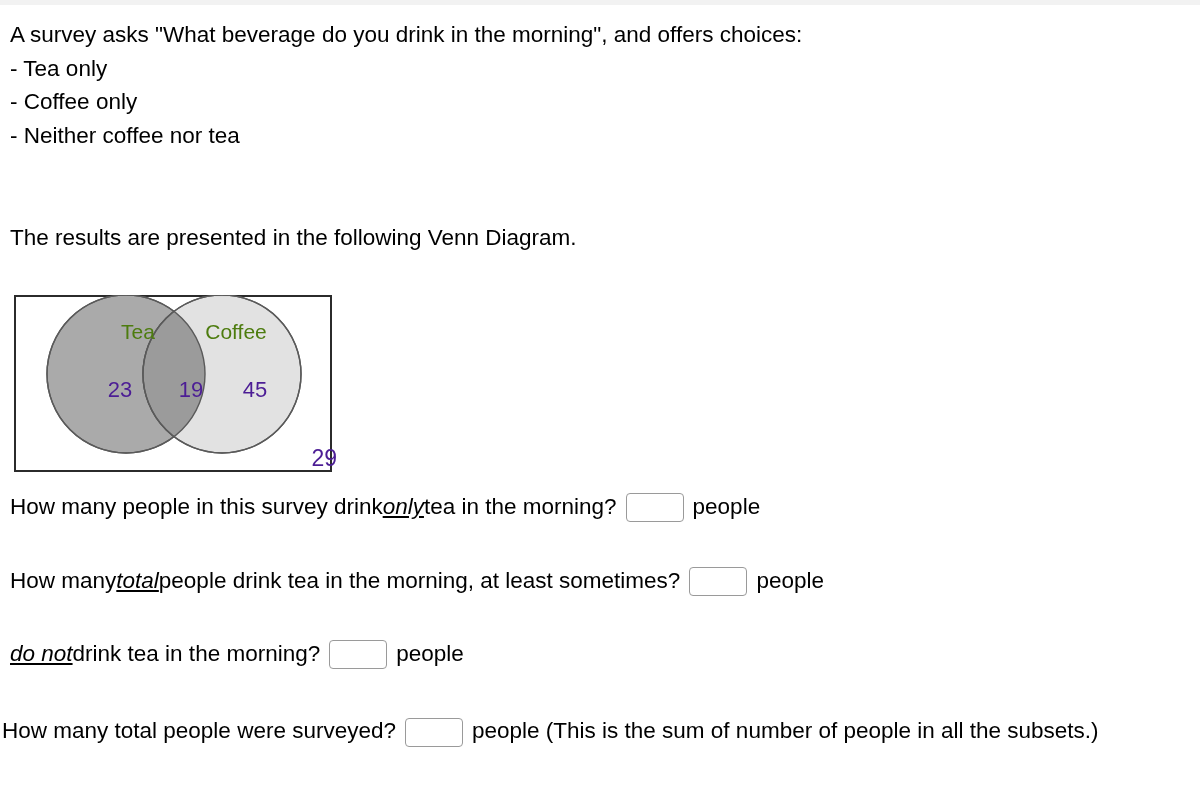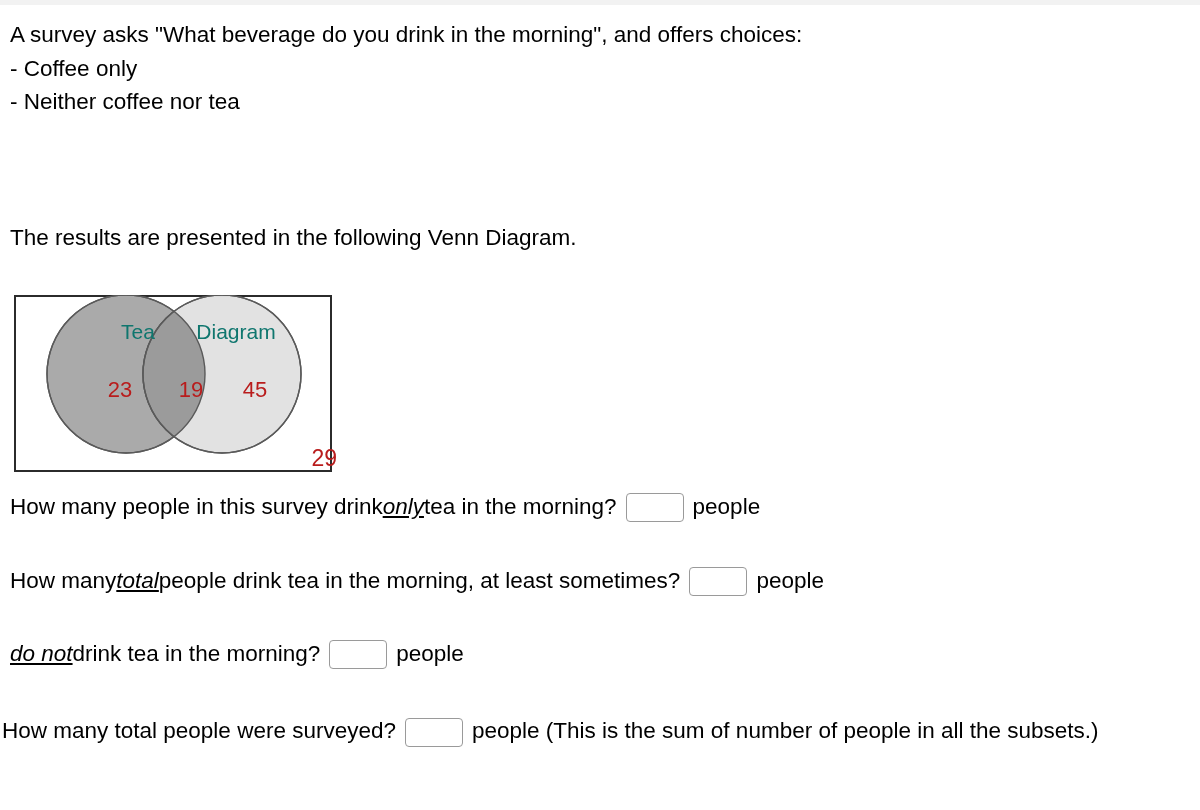--- a/index.html
+++ b/index.html
@@ -77,28 +77,28 @@
     left: 0;
     top: 5px;
     width: 318px;
     height: 177px;
     display: block;
   }
   .venn-label {
     position: absolute;
     font-size: 21px;
     line-height: 21px;
-    color: #0f766e;
+    color: #4d7c0f;
     white-space: nowrap;
   }
   .venn-num {
     position: absolute;
     font-size: 22px;
     line-height: 22px;
-    color: #b91c1c;
+    color: #4c1d95;
     white-space: nowrap;
   }
   #venn-label-tea  { left: 92px;  top: 31px; width: 64px; text-align: center; }
   #venn-label-coffee { left: 173px; top: 31px; width: 98px; text-align: center; }
   #venn-num-tea-only { left: 78px;  top: 89px; width: 56px; text-align: center; }
   #venn-num-both     { left: 152px; top: 89px; width: 50px; text-align: center; }
   #venn-num-coffee-only { left: 213px; top: 89px; width: 56px; text-align: center; }
   #venn-num-neither  { left: 273px; top: 157px; width: 50px; text-align: right; font-size: 23px; }
 
   
@@ -146,20 +146,21 @@
 </style>
 </head>
 <body>
 
 <div class="top-strip"></div>
 
 <div class="page">
 
   <div class="intro">
     <div>A survey asks "What beverage do you drink in the morning", and offers choices:</div>
+    <div>- Tea only</div>
     <div>- Coffee only</div>
     <div>- Neither coffee nor tea</div>
   </div>
 
   <div class="results">
     <div>The results are presented in the following Venn Diagram.</div>
   </div>
 
   <div class="venn-wrap">
     <div class="venn-universe"></div>
@@ -176,21 +177,21 @@
 
       <g clip-path="url(#clip-tea)">
         <circle cx="208" cy="79" r="79" fill="#9b9b9b" stroke="#5a5a5a" stroke-width="1.4"></circle>
       </g>
 
       <circle cx="112" cy="79" r="79" fill="none" stroke="#5a5a5a" stroke-width="1.4"></circle>
       <circle cx="208" cy="79" r="79" fill="none" stroke="#5a5a5a" stroke-width="1.4"></circle>
     </svg>
 
     <span class="venn-label" id="venn-label-tea">Tea</span>
-    <span class="venn-label" id="venn-label-coffee">Diagram</span>
+    <span class="venn-label" id="venn-label-coffee">Coffee</span>
 
     <span class="venn-num" id="venn-num-tea-only">23</span>
     <span class="venn-num" id="venn-num-both">19</span>
     <span class="venn-num" id="venn-num-coffee-only">45</span>
     <span class="venn-num" id="venn-num-neither">29</span>
   </div>
 
   <div class="qrow" id="qrow-1">
     <span class="seg">How many people in this survey drink </span>
       <span class="em">only</span>

